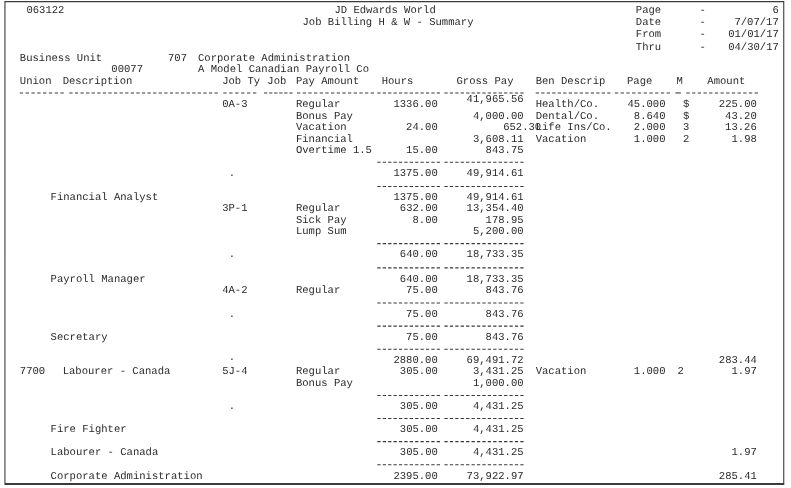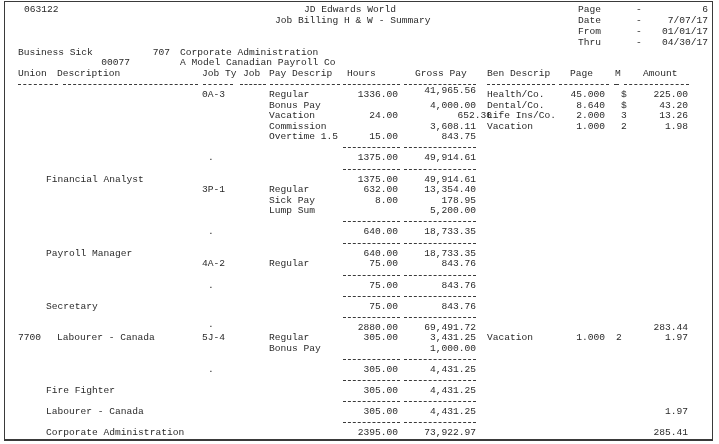--- a/index.html
+++ b/index.html
@@ -26,31 +26,31 @@
 <div class="c" style="left:578px;top:16px">Date</div>
 <div class="c" style="left:636px;top:16px">-</div>
 <div class="c r" style="left:648px;top:16px;width:60px">7/07/17</div>
 <div class="c" style="left:578px;top:27px">From</div>
 <div class="c" style="left:636px;top:27px">-</div>
 <div class="c r" style="left:648px;top:27px;width:60px">01/01/17</div>
 <div class="c" style="left:578px;top:38px">Thru</div>
 <div class="c" style="left:636px;top:38px">-</div>
 <div class="c r" style="left:648px;top:38px;width:60px">04/30/17</div>
 
-<div class="c" style="left:18px;top:48px">Business Sick</div>
+<div class="c" style="left:18px;top:48px">Business Unit</div>
 <div class="c r" style="left:140px;top:48px;width:30px">707</div>
 <div class="c" style="left:180px;top:48px">Corporate Administration</div>
 <div class="c r" style="left:60px;top:58px;width:70px">00077</div>
 <div class="c" style="left:180px;top:58px">A Model Canadian Payroll Co</div>
 
 <div class="c" style="left:18px;top:69px">Union</div>
 <div class="c" style="left:57px;top:69px">Description</div>
 <div class="c" style="left:202px;top:69px">Job Ty</div>
 <div class="c" style="left:243px;top:69px">Job</div>
-<div class="c" style="left:269px;top:69px">Pay Descrip</div>
+<div class="c" style="left:269px;top:69px">Pay Amount</div>
 <div class="c" style="left:347px;top:69px">Hours</div>
 <div class="c" style="left:415px;top:69px">Gross Pay</div>
 <div class="c" style="left:487px;top:69px">Ben Descrip</div>
 <div class="c" style="left:570px;top:69px">Page</div>
 <div class="c" style="left:615px;top:69px">M</div>
 <div class="c" style="left:643px;top:69px">Amount</div>
 
 <div class="dash" style="left:18px;top:84px;width:40px"></div>
 <div class="dash" style="left:63px;top:84px;width:135px"></div>
 <div class="dash" style="left:203px;top:84px;width:30px"></div>
@@ -87,21 +87,21 @@
   <div class="c" style="left:269px;top:111px">Vacation</div>
   <div class="c r" style="left:340px;top:111px;width:58px">24.00</div>
   <div class="c r" style="left:416px;top:111px;width:76px">652.30</div>
   <div class="c" style="left:487px;top:111px">Life Ins/Co.</div>
   <div class="c r" style="left:560px;top:111px;width:45px">2.000</div>
   <div class="c" style="left:621px;top:111px">3</div>
   <div class="c r" style="left:628px;top:111px;width:60px">13.26</div>
 </div>
 
 <div>
-  <div class="c" style="left:269px;top:122px">Commission</div>
+  <div class="c" style="left:269px;top:122px">Financial</div>
   <div class="c r" style="left:400px;top:122px;width:76px">3,608.11</div>
   <div class="c" style="left:487px;top:122px">Vacation</div>
   <div class="c r" style="left:560px;top:122px;width:45px">1.000</div>
   <div class="c" style="left:621px;top:122px">2</div>
   <div class="c r" style="left:628px;top:122px;width:60px">1.98</div>
 </div>
 
 <div>
   <div class="c" style="left:269px;top:132px">Overtime 1.5</div>
   <div class="c r" style="left:340px;top:132px;width:58px">15.00</div>

